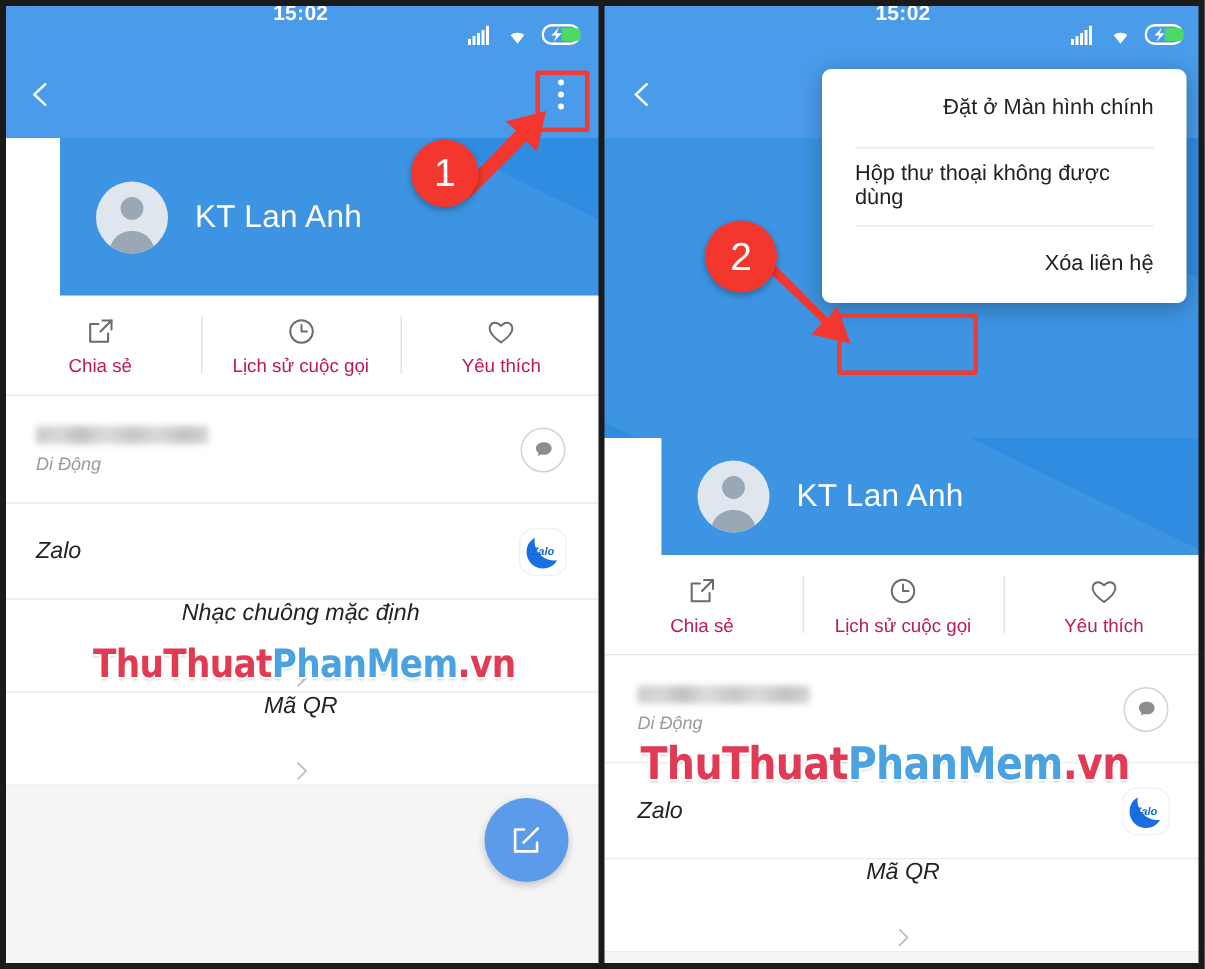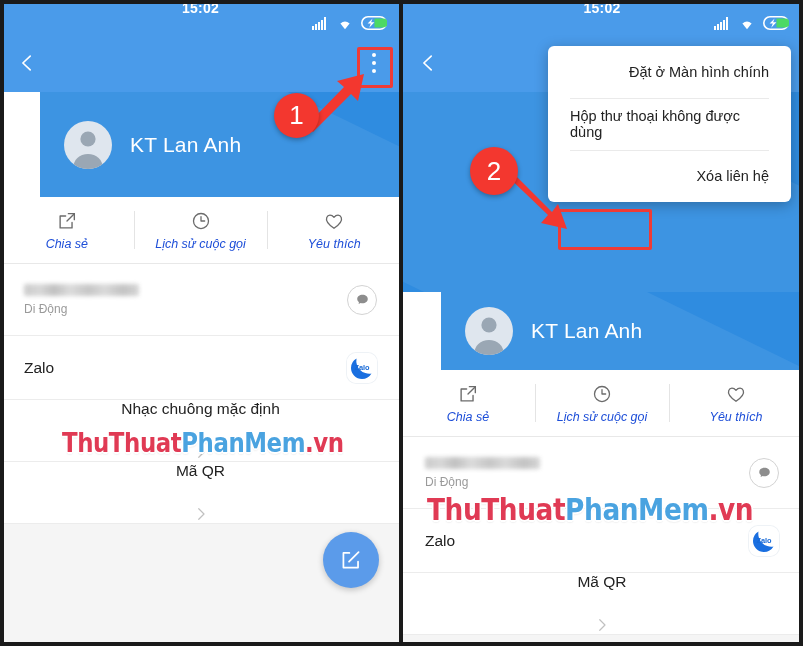--- a/index.html
+++ b/index.html
@@ -123,33 +123,34 @@
   .action{
     flex:1;
     display:flex;flex-direction:column;align-items:center;justify-content:center;
     gap:5px;
     position:relative;cursor:pointer;
   }
   .action + .action:before{
     content:"";position:absolute;left:0;top:14px;bottom:14px;width:1px;background:#e4e4e4;
   }
   .action .lbl{
-    font-size:12.5px;color:#1d4ed8;font-style:italic;
+    font-size:12.5px;color:#be185d;
   }
   .action svg{display:block;}
 
   
   .row{
     position:relative;
     background:#fff;
     padding:0 24px;
     box-sizing:border-box;
     display:flex;align-items:center;
     border-bottom:1px solid #ececec;
     cursor:pointer;
+    font-style:italic;
   }
   .row .txtcol{flex:1;min-width:0;}
   .row .primary{font-size:15.5px;color:#222;}
   .row .secondary{font-size:12px;color:#9a9a9a;margin-top:6px;}
   .blurbar{
     width:115px;height:12px;border-radius:2px;
     background:linear-gradient(90deg,#c9c9c9 0%,#d6d6d6 14%,#bdbdbd 26%,#dadada 40%,#c4c4c4 56%,#d8d8d8 70%,#c0c0c0 86%,#d4d4d4 100%);
     filter:blur(2.2px);
     opacity:.95;
   }

